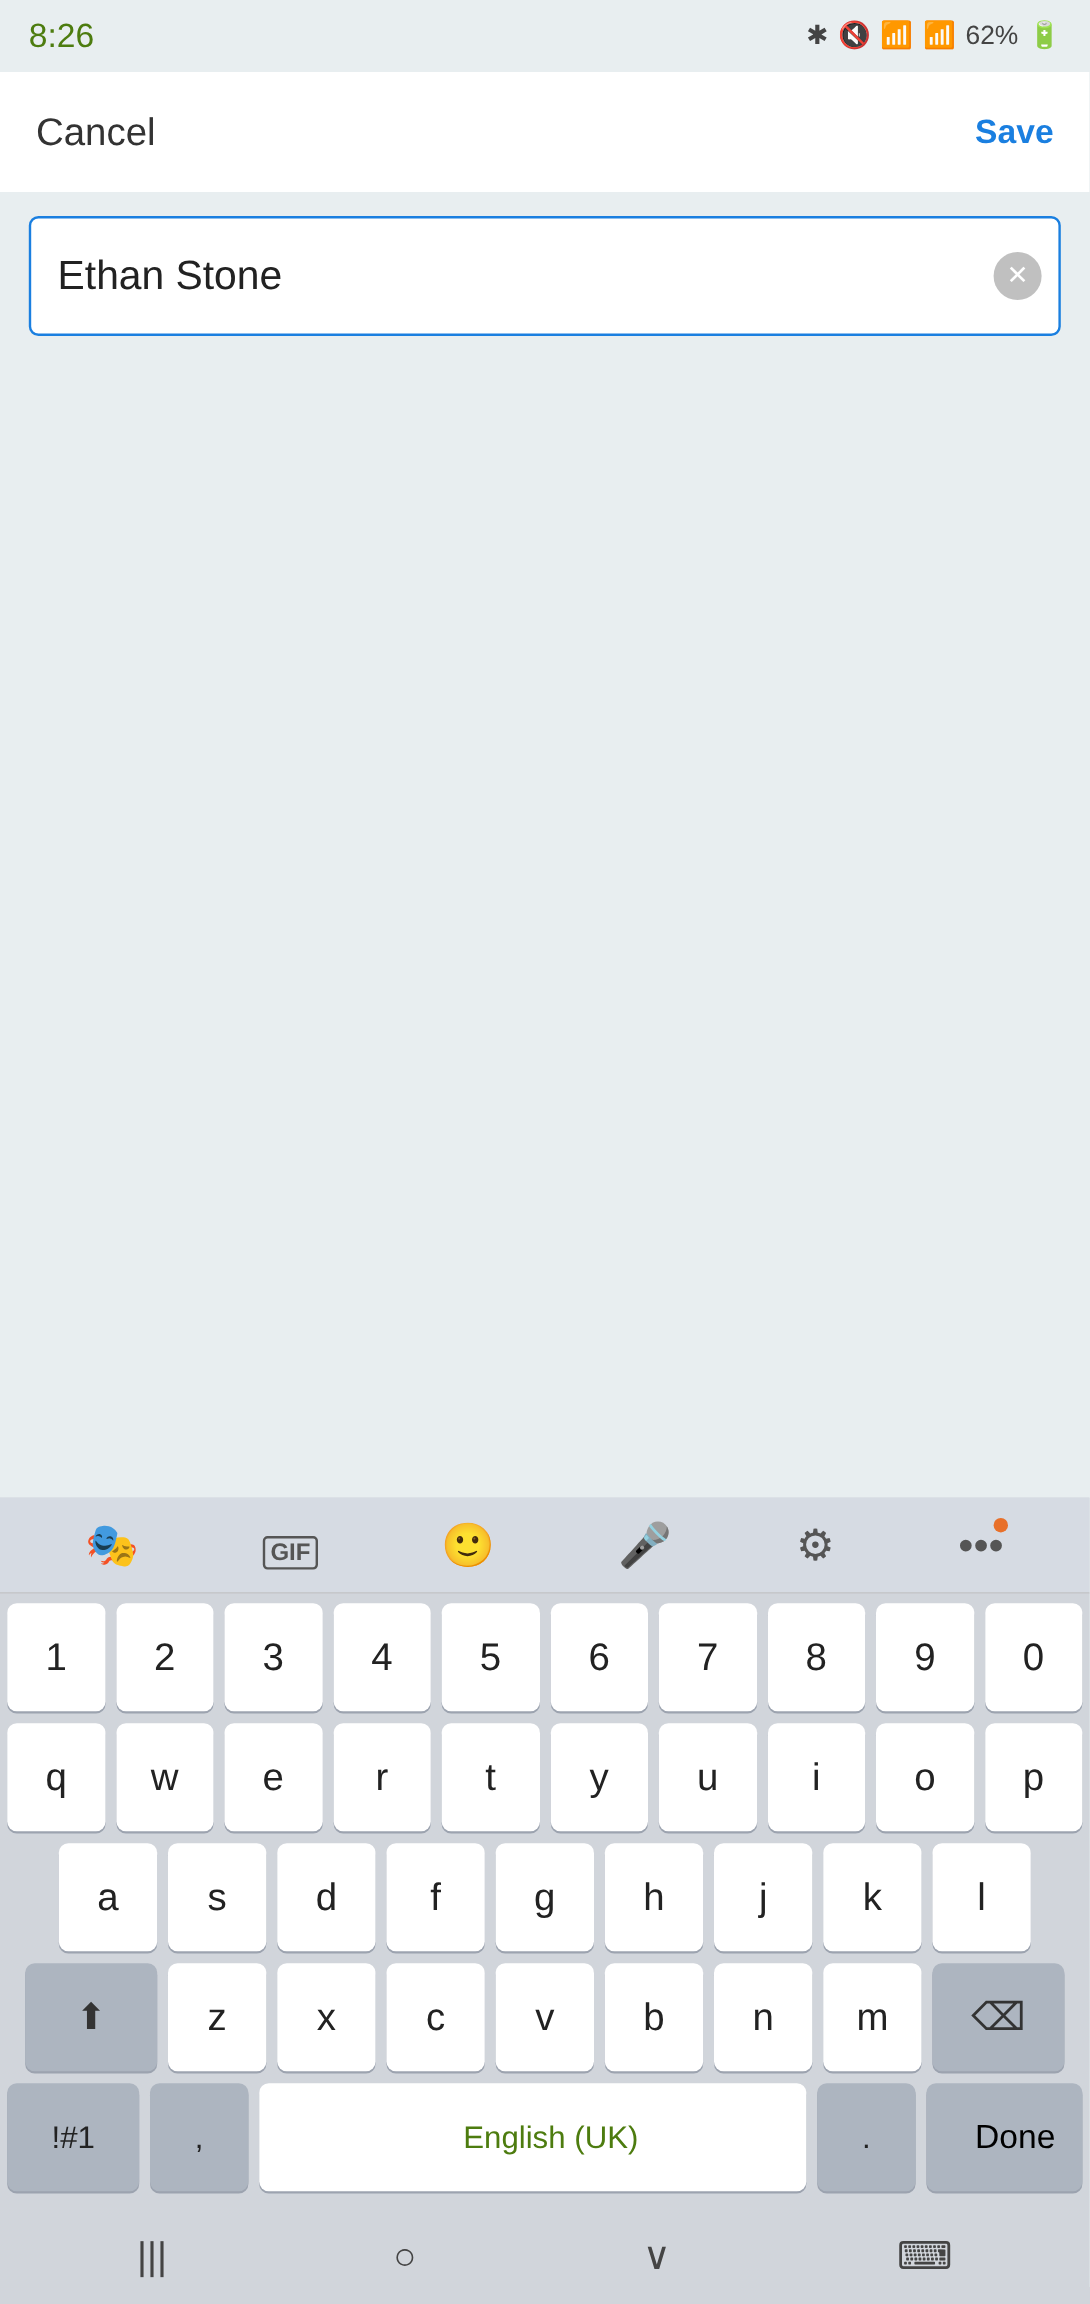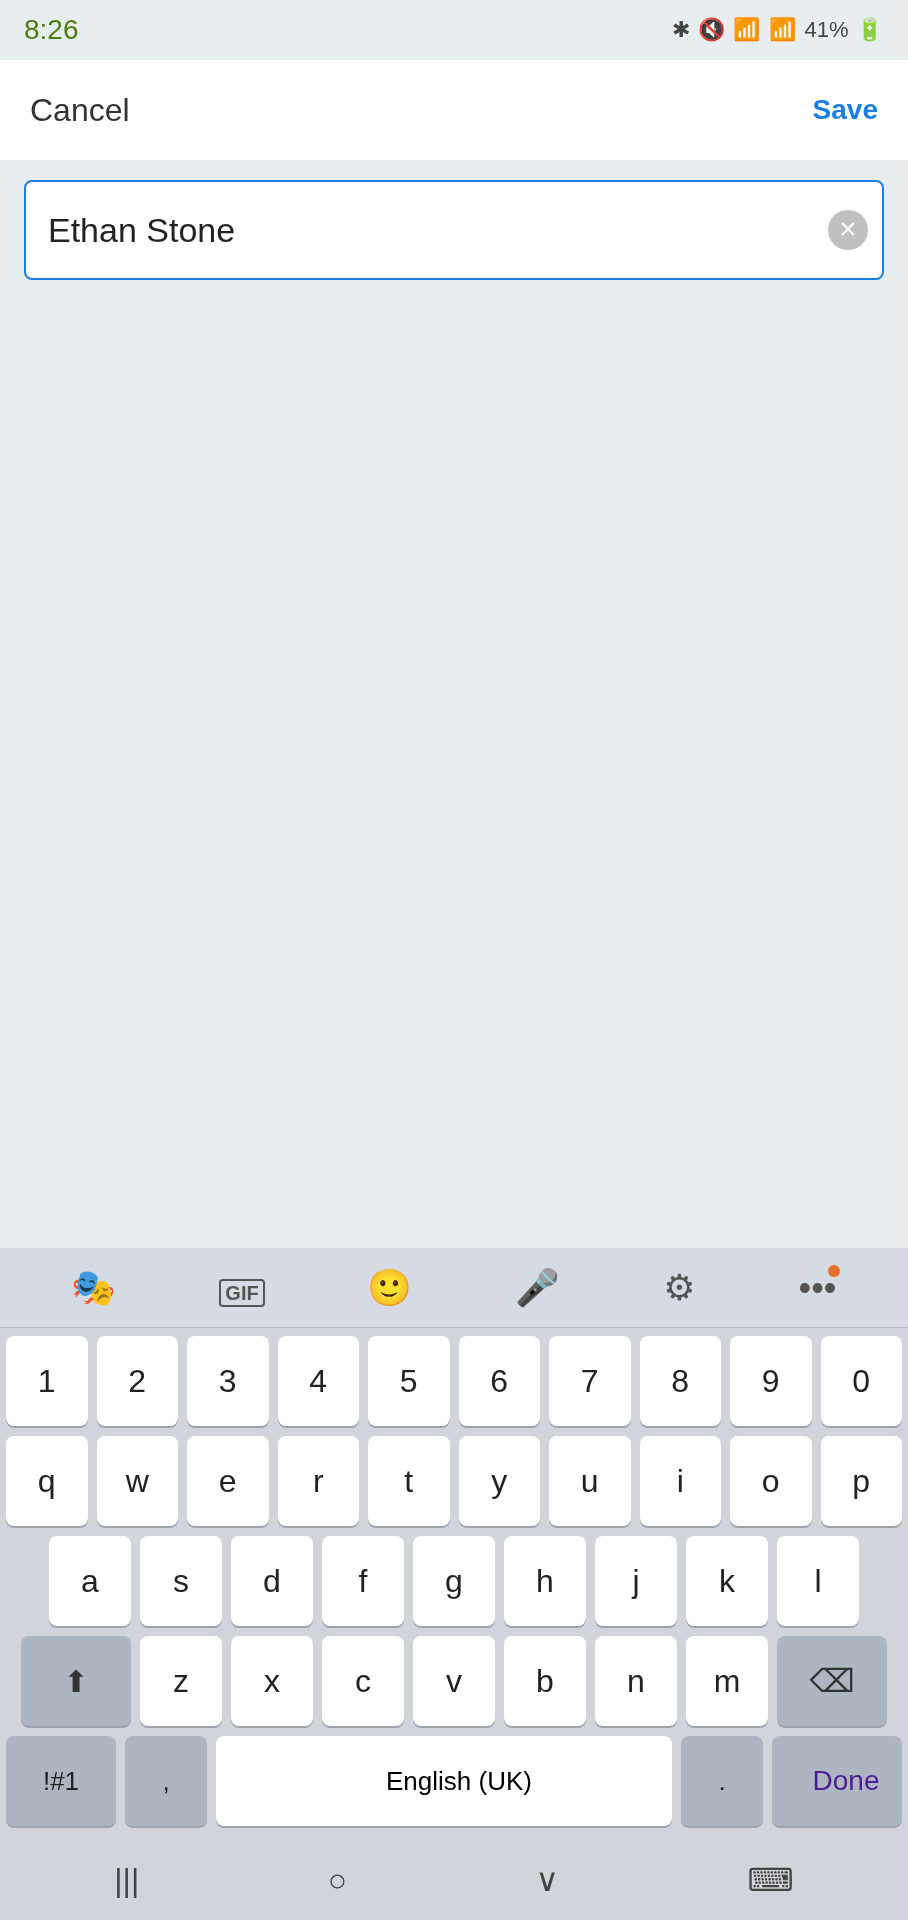--- a/index.html
+++ b/index.html
@@ -216,31 +216,31 @@
     .key-sym {
       width: 110px;
     }
     .key-comma {
       width: 82px;
     }
     .key-space {
       flex: 1;
       background: #ffffff;
       font-size: 26px;
-      color: #000000;
+      color: #4d7c0f;
       padding-left: 30px;
     }
     .key-period {
       width: 82px;
       background: #adb5c0;
     }
     .key-done {
       width: 130px;
       background: #adb5c0;
-      color: #4c1d95;
+      color: #000000;
       font-size: 28px;
       padding-left: 18px;
     }
 
     
     .nav-bar {
       width: 100%;
       height: 80px;
       background: #d1d5db;
       display: flex;
@@ -261,21 +261,21 @@
 </head>
 <body>
 
 <div class="status-bar">
   <span class="status-time">8:26</span>
   <div class="status-icons">
     <span>✱</span>
     <span>🔇</span>
     <span>📶</span>
     <span>📶</span>
-    <span class="battery-text">41%</span>
+    <span class="battery-text">62%</span>
     <span>🔋</span>
   </div>
 </div>
 
 <div class="app-bar">
   <button class="cancel-btn">Cancel</button>
   <button class="save-btn">Save</button>
 </div>
 
 <div class="content-area">

